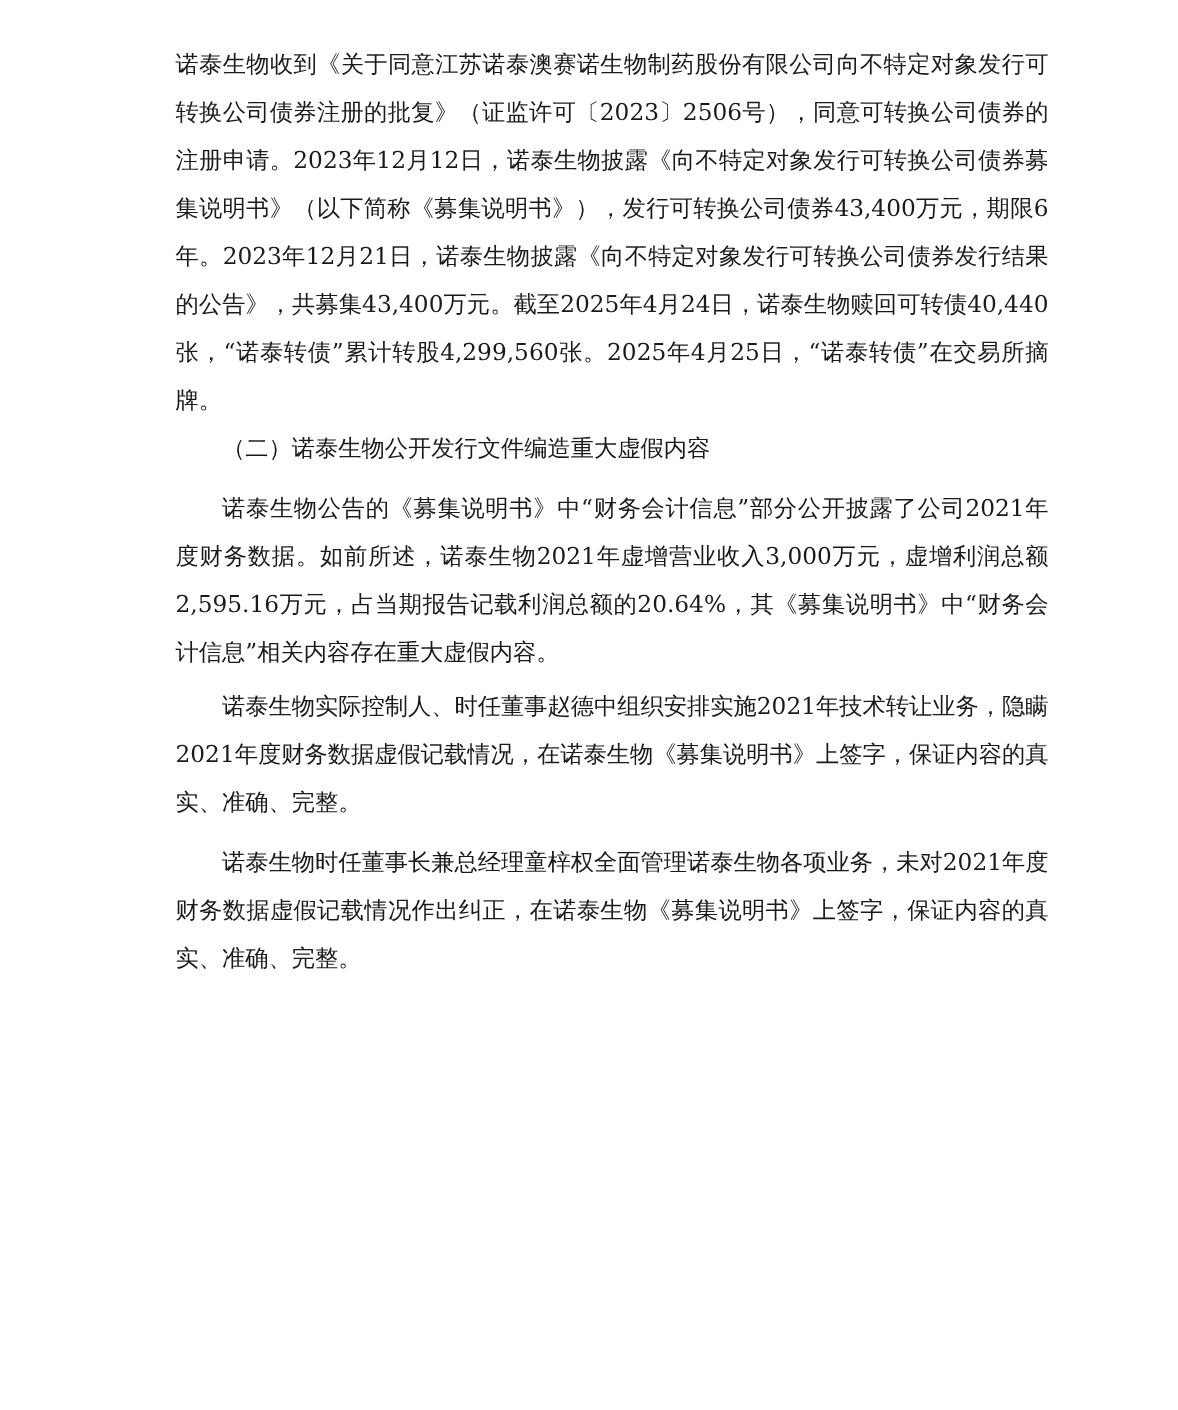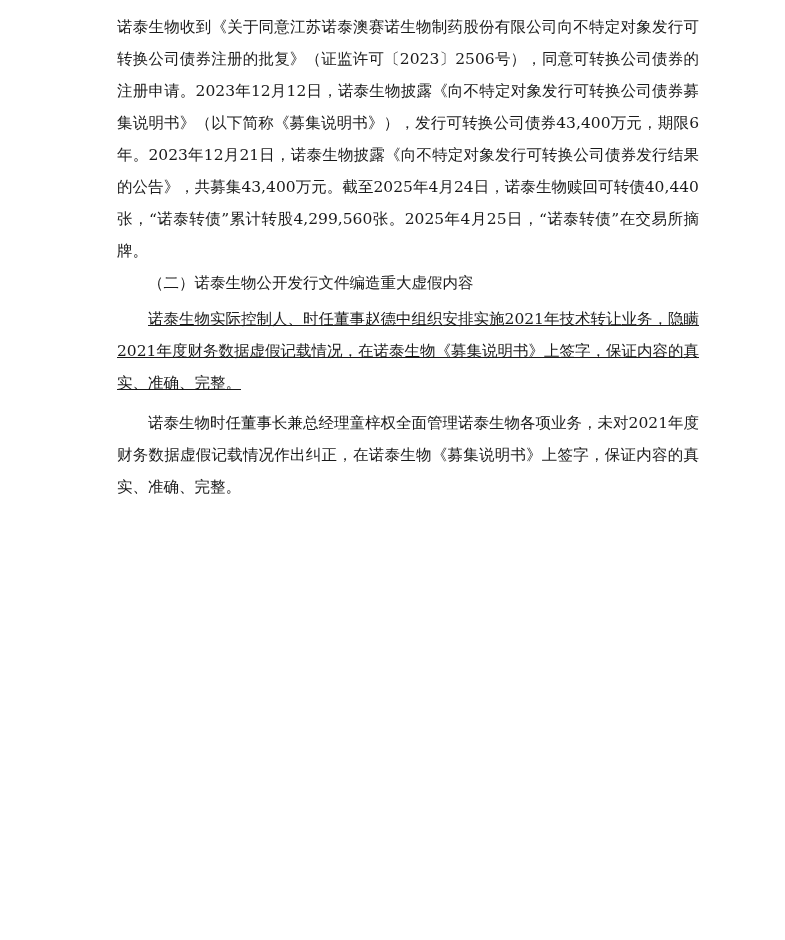--- a/index.html
+++ b/index.html
@@ -1,28 +1,29 @@
 <!DOCTYPE html>
 <html><head>
 <meta charset="utf-8">
 <style>
   html, body { margin: 0; padding: 0; background: #ffffff; }
   body { width: 785px; height: 940px; overflow: hidden; position: relative; }
   .page {
-    position: absolute; left: 117px; top: 11px; width: 582px;
+    position: absolute; left: 117px; top: 27px; width: 582px;
     font-family: "DejaVu Serif", "Liberation Serif", serif;
     font-size: 15.5px; color: #1a1a1a; line-height: 32px;
   }
   p { margin: 0; text-align: justify; text-justify: inter-character; }
   .para { text-indent: 31px; }
-  .gap-s { margin-top: 4px; text-decoration: underline; }
+  .gap-s { margin-top: 4px; }
   .gap-m { margin-top: 8px; }
   .heading { text-indent: 31px; margin-top: 0; }
 </style>
 </head>
 <body>
 
 <div class="page">
   <p>诺泰生物收到《关于同意江苏诺泰澳赛诺生物制药股份有限公司向不特定对象发行可转换公司债券注册的批复》（证监许可〔2023〕2506号），同意可转换公司债券的注册申请。2023年12月12日，诺泰生物披露《向不特定对象发行可转换公司债券募集说明书》（以下简称《募集说明书》），发行可转换公司债券43,400万元，期限6年。2023年12月21日，诺泰生物披露《向不特定对象发行可转换公司债券发行结果的公告》，共募集43,400万元。截至2025年4月24日，诺泰生物赎回可转债40,440张，“诺泰转债”累计转股4,299,560张。2025年4月25日，“诺泰转债”在交易所摘牌。</p>
   <p class="heading gap-m">（二）诺泰生物公开发行文件编造重大虚假内容</p>
+  <p class="para gap-m">诺泰生物公告的《募集说明书》中“财务会计信息”部分公开披露了公司2021年度财务数据。如前所述，诺泰生物2021年虚增营业收入3,000万元，虚增利润总额2,595.16万元，占当期报告记载利润总额的20.64%，其《募集说明书》中“财务会计信息”相关内容存在重大虚假内容。</p>
   <p class="para gap-s">诺泰生物实际控制人、时任董事赵德中组织安排实施2021年技术转让业务，隐瞒2021年度财务数据虚假记载情况，在诺泰生物《募集说明书》上签字，保证内容的真实、准确、完整。</p>
   <p class="para gap-m">诺泰生物时任董事长兼总经理童梓权全面管理诺泰生物各项业务，未对2021年度财务数据虚假记载情况作出纠正，在诺泰生物《募集说明书》上签字，保证内容的真实、准确、完整。</p>
 </div>
 
 </body></html>

